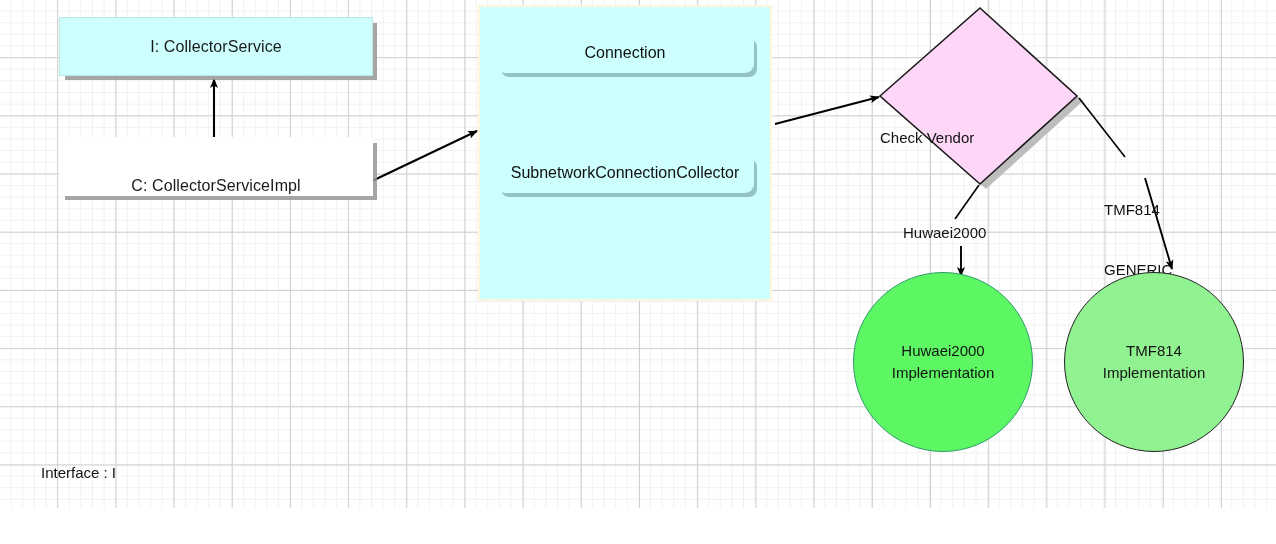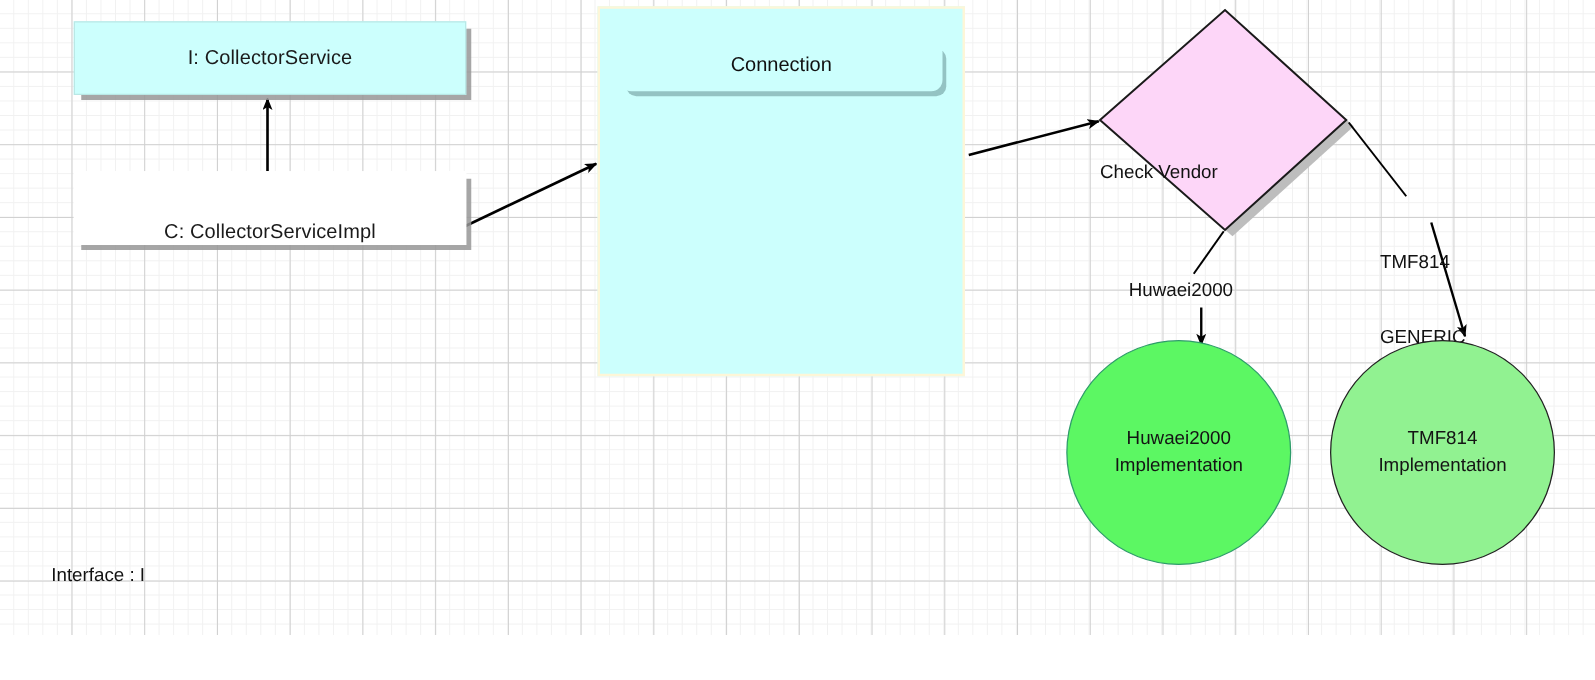--- a/index.html
+++ b/index.html
@@ -150,21 +150,21 @@
     line-height: 20px;
   }
   #label-huawei { left: 903px; top: 223px; }
   #label-tmf    { left: 1104px; top: 160px; }
   
   .legend-line {
     position: absolute;
     font-size: 15px;
     color: #111111;
   }
-  #legend-0 { left: 41px; top: 452px; }
+  #legend-0 { left: 41px; top: 464px; }
   #legend-1 { left: 34px; top: 494px; }
 </style>
 </head>
 <body>
 
 <div id="canvas">
 
   <svg class="svg-layer" viewBox="0 0 1276 544">
     <defs>
       <marker id="arrowhead" markerWidth="10" markerHeight="8" refX="9" refY="4" orient="auto" markerUnits="userSpaceOnUse">
@@ -194,20 +194,23 @@
   </div>
 
   <div class="node-box" id="impl-box">
     <span>C: CollectorServiceImpl</span>
   </div>
 
   <div id="collector-container">
     <div class="inner-item" id="inner-0">
       <span>Connection</span>
     </div>
+    <div class="inner-item" id="inner-2">
+      <span>SubnetworkConnectionCollector</span>
+    </div>
   </div>
 
   <div id="decision-wrap">
     <div id="decision-label">Check Vendor</div>
   </div>
 
   <div class="edge-label" id="label-huawei">Huwaei2000</div>
   <div class="edge-label" id="label-tmf">
     <div>TMF814</div>
     <div>GENERIC</div>

